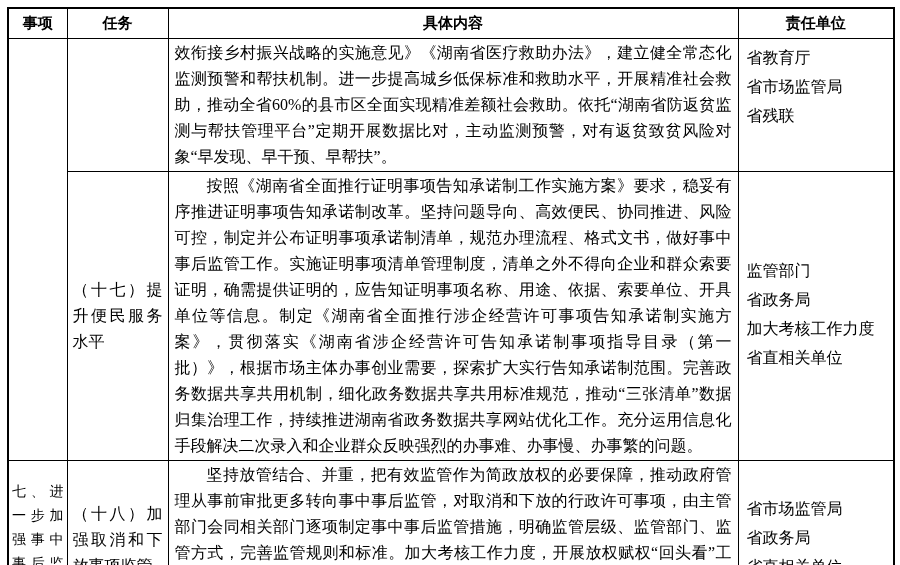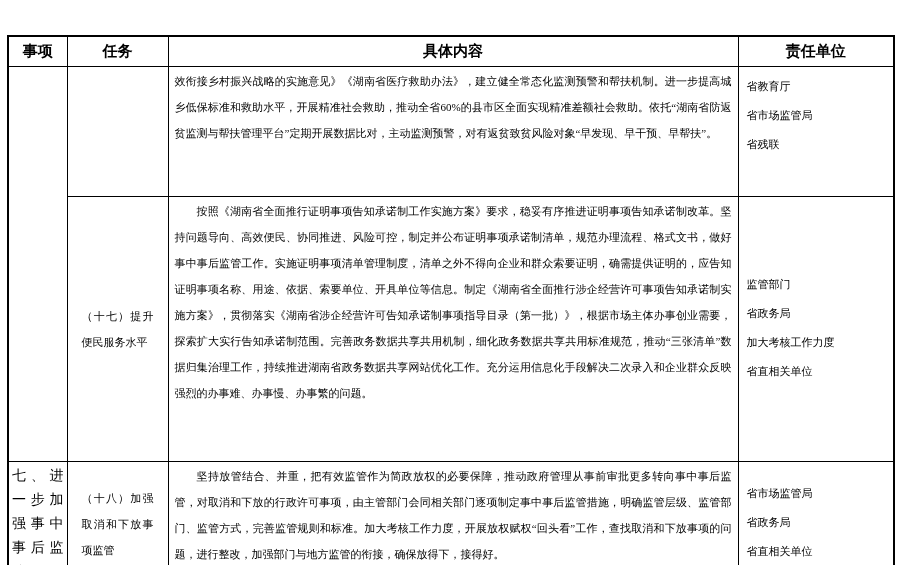--- a/index.html
+++ b/index.html
@@ -9,40 +9,39 @@
     height: 565px;
     background: #ffffff;
     overflow: hidden;
     font-family: "Liberation Serif", "DejaVu Serif", serif;
     color: #000000;
   }
   .page {
     position: relative;
     width: 900px;
     height: 414px;
-    margin-top: 28px;
   }
   table.doc-table {
     position: absolute;
     left: 7px;
     top: 7px;
     width: 886px;
     border-collapse: collapse;
     table-layout: fixed;
     border: 2px solid #000;
   }
   col.c1 { width: 59px; }
   col.c2 { width: 101px; }
   col.c3 { width: 570px; }
   col.c4 { width: 156px; }
 
   th, td {
     border: 1px solid #000;
     vertical-align: middle;
-    font-size: 11px;
+    font-size: 16px;
     line-height: 26px;
     overflow: hidden;
   }
   thead tr { height: 30px; }
   tr.r1 { height: 130px; }
   tr.r2 { height: 265px; }
   tr.r3 { height: 126px; }
 
   th {
     font-weight: bold;
@@ -54,21 +53,21 @@
   td.item-cell {
     text-align: justify;
     text-justify: inter-character;
     padding: 2px 3px;
     line-height: 24px;
     font-size: 14px;
   }
   td.task-cell {
     text-align: justify;
     text-justify: inter-character;
-    padding: 2px 14px;
+    padding: 2px 5px;
     line-height: 26px;
   }
   td.content-cell {
     vertical-align: top;
     text-align: justify;
     text-justify: inter-character;
     padding: 1px 6px;
   }
   td.content-cell.indent { text-indent: 2em; }
   td.units-cell {

